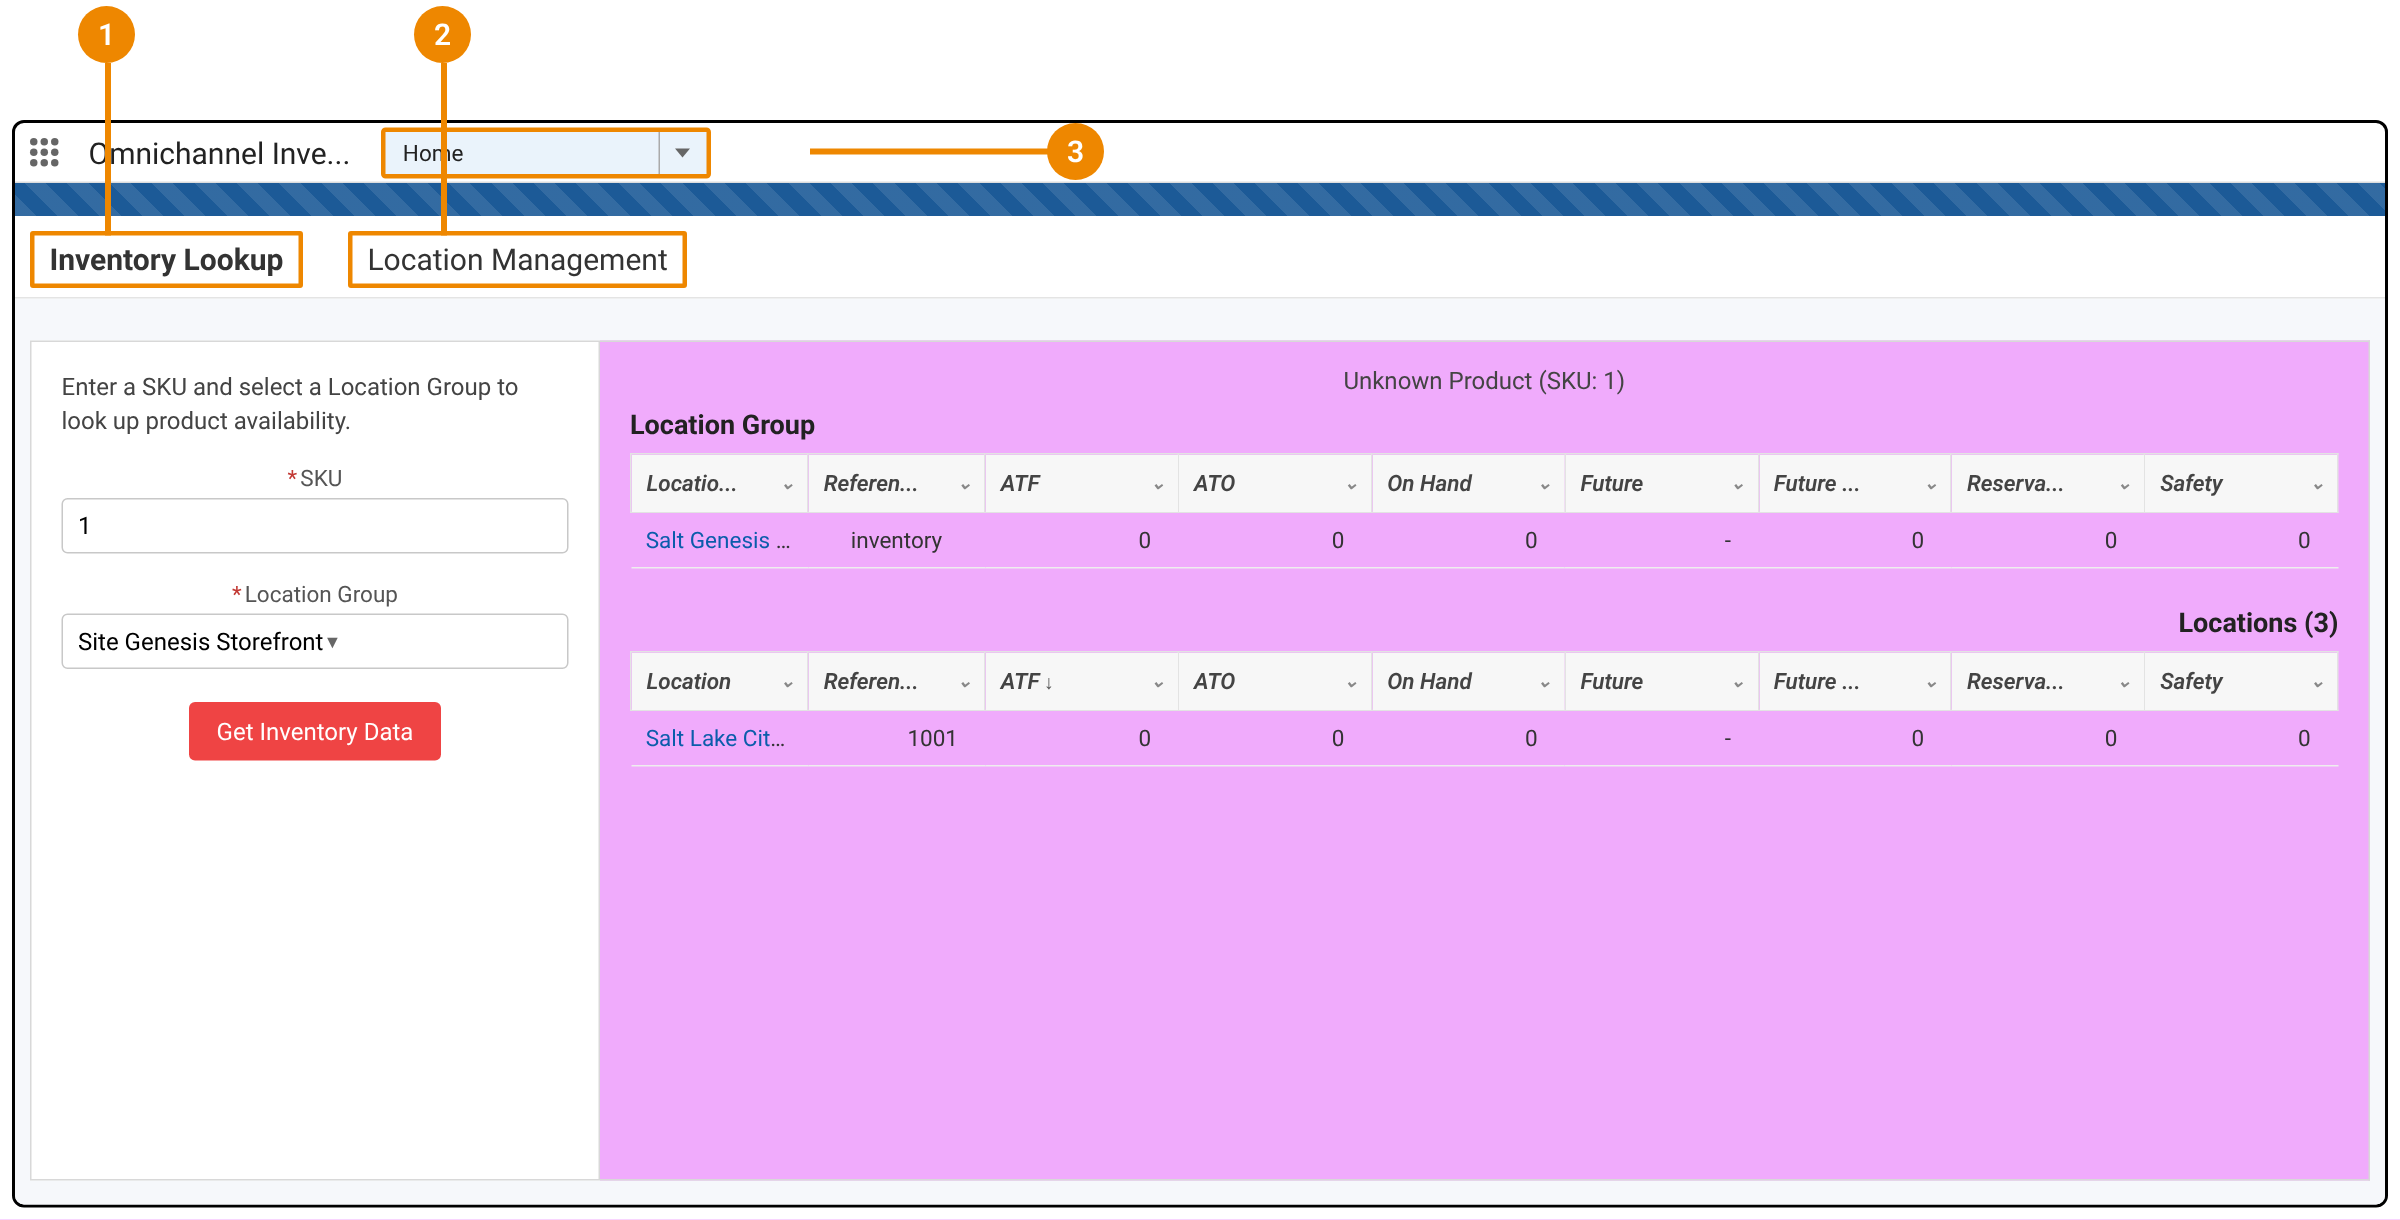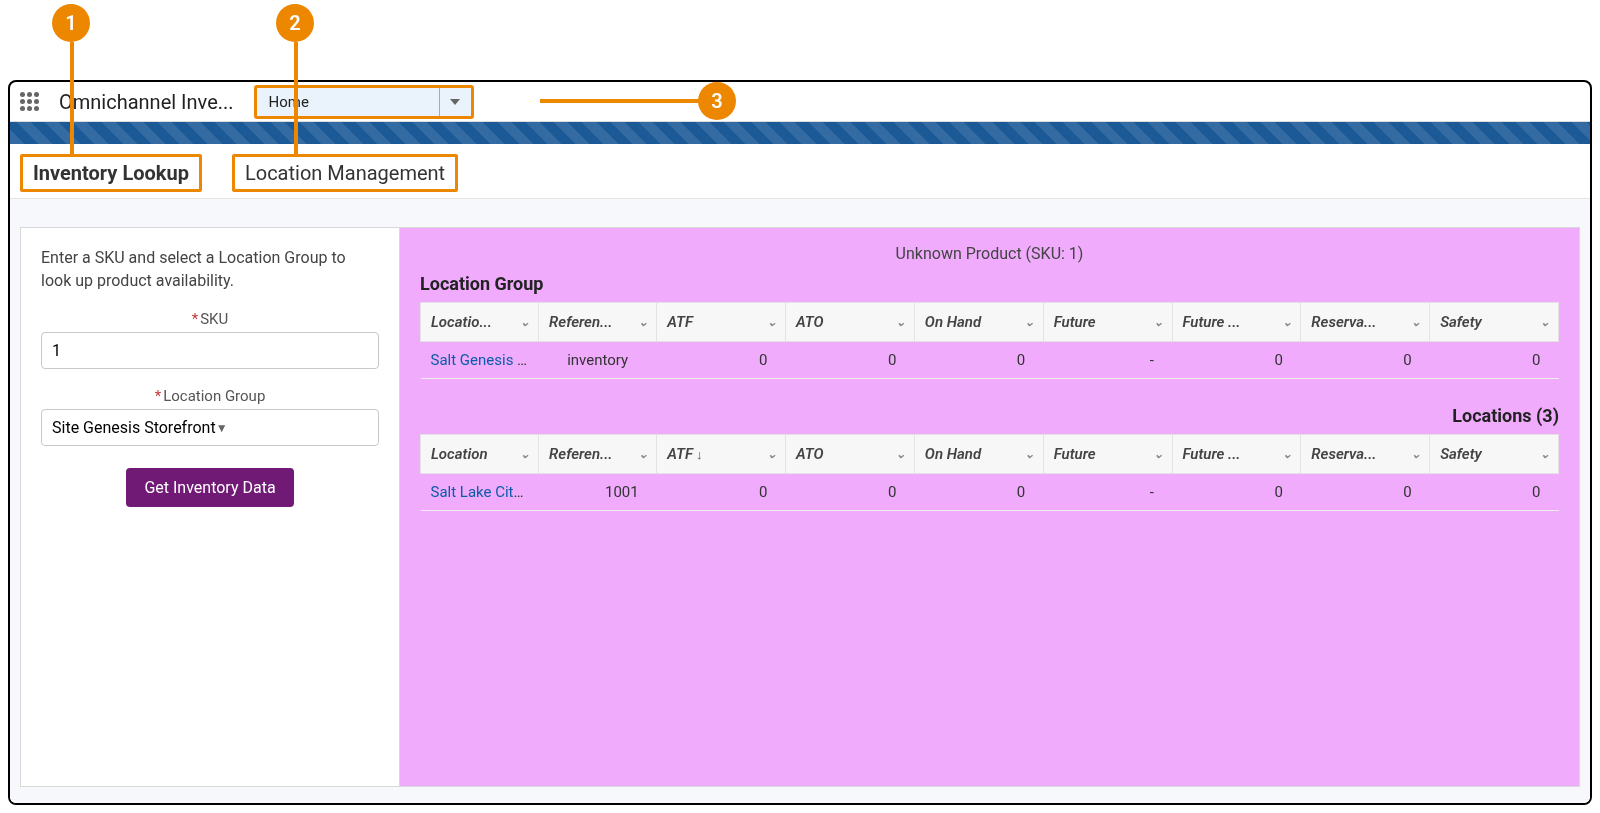--- a/index.html
+++ b/index.html
@@ -22,21 +22,21 @@
 .callout-badge { position: absolute; width: 38px; height: 38px; border-radius: 50%; background: #ee8700; color: #fff; font-size: 20px; font-weight: 600; display: flex; align-items: center; justify-content: center; z-index: 10; }
 .callout-line { position: absolute; background: #ee8700; z-index: 5; }
 .content-row { display: flex; gap: 0; margin-top: 28px; height: 560px; }
 .left-panel { width: 380px; border: 1px solid #d8d8d8; background: #fff; padding: 18px 20px; }
 .left-panel .instruction { font-size: 16px; color: #444; line-height: 1.45; margin-bottom: 18px; }
 .field-label { font-size: 15px; color: #555; margin-bottom: 4px; text-align: center; }
 .field-label .req { color: #c23934; margin-right: 2px; }
 .text-input { width: 100%; border: 1px solid #c8c8c8; border-radius: 4px; padding: 8px 10px; font-size: 16px; margin-bottom: 18px; }
 .select-wrap { position: relative; margin-bottom: 22px; }
 .select-display { width: 100%; border: 1px solid #c8c8c8; border-radius: 4px; padding: 8px 10px; font-size: 16px; display: flex; justify-content: flex-start; align-items: center; cursor: pointer; }
-.primary-btn { background: #701a75; color: #fff; border: none; border-radius: 4px; padding: 10px 18px; font-size: 16px; cursor: pointer; display: block; margin: 0 auto; }
+.primary-btn { background: #ef4444; color: #fff; border: none; border-radius: 4px; padding: 10px 18px; font-size: 16px; cursor: pointer; display: block; margin: 0 auto; }
 .right-panel { flex: 1; border: 1px solid #d8d8d8; border-left: none; background: #f0abfc; padding: 16px 20px; overflow: auto; }
 .product-title-row { text-align: center; font-size: 16px; color: #444; margin-bottom: 6px; }
 .section-title { font-size: 18px; font-weight: 700; color: #222; margin: 10px 0 8px 0; }
 table { width: 100%; border-collapse: collapse; font-size: 15px; }
 th { text-align: left; padding: 10px 10px; border: 1px solid #e3e3e3; background: #f7f7f7; color: #444; font-weight: 600; position: relative; white-space: nowrap; overflow: hidden; text-overflow: ellipsis; font-style: italic; }
 th .sort-chevron { position: absolute; right: 8px; top: 50%; transform: translateY(-50%); color: #888; font-size: 12px; }
 td { padding: 9px 10px; border-bottom: 1px solid #eee; color: #333; white-space: nowrap; overflow: hidden; text-overflow: ellipsis; }
 td.num { text-align: right; padding-right: 18px; }
 td a { color: #0b5cab; text-decoration: none; cursor: pointer; }
 .chevron-down { display: inline-block; width: 0; height: 0; border-left: 5px solid transparent; border-right: 5px solid transparent; border-top: 6px solid #666; }

